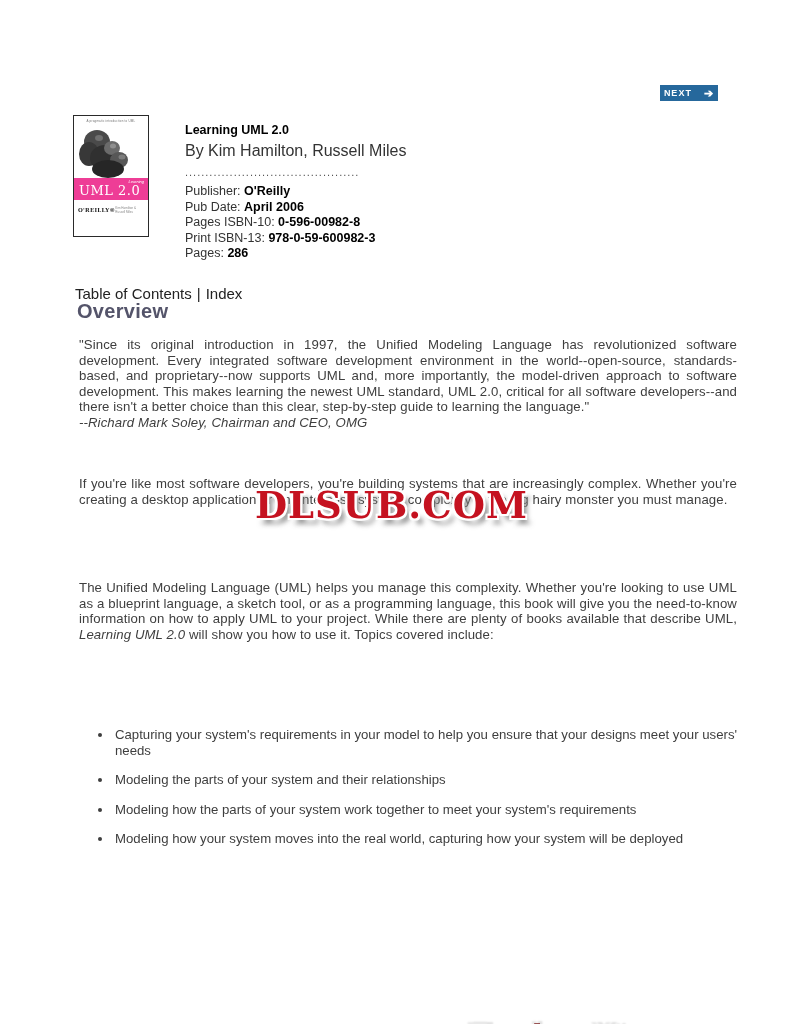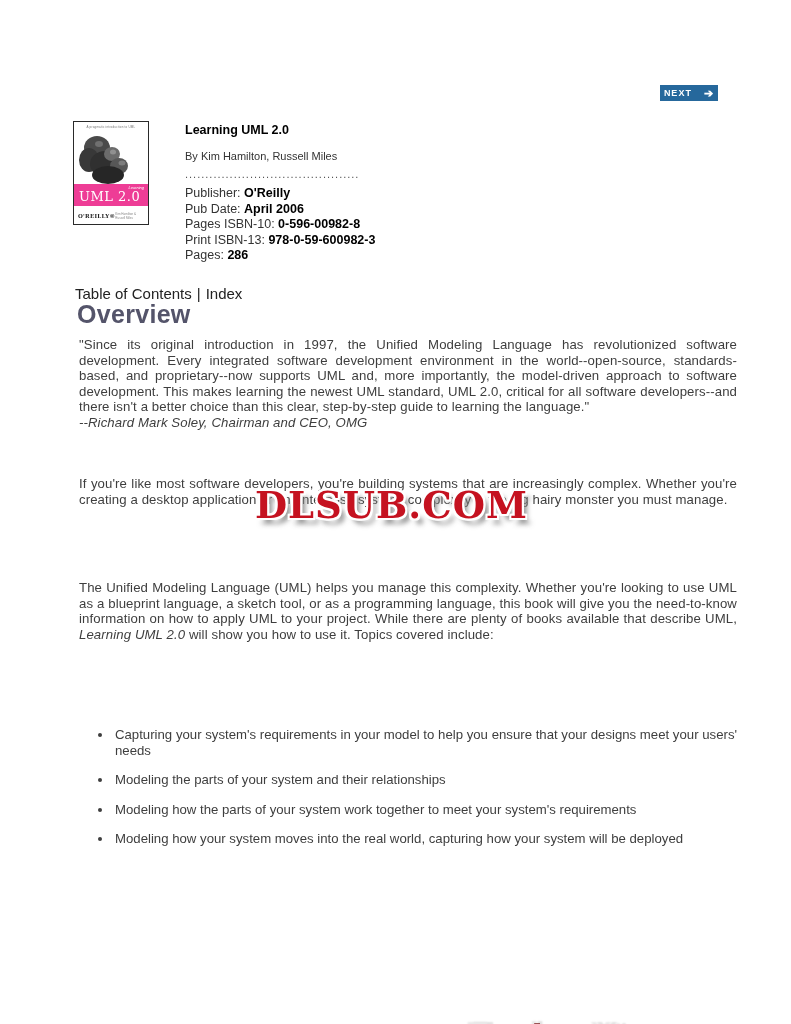--- a/index.html
+++ b/index.html
@@ -28,21 +28,21 @@
     width:58px; height:16px;
     background:#26689c; border:0; cursor:pointer;
     display:flex; align-items:center; justify-content:center; gap:12px;
     color:#ffffff; font-weight:bold; font-size:9px; letter-spacing:1px;
     font-family:"Liberation Sans", sans-serif;
   }
   .next-btn .arrow { font-size:11px; line-height:1; font-weight:bold; }
 
   
   .cover {
-    position:absolute; left:73px; top:121px; width:76px; height:104px;
+    position:absolute; left:73px; top:115px; width:76px; height:122px;
     border:1px solid #2a2a2a; background:#ffffff; overflow:hidden;
   }
   .cover-tagline {
     margin-top:3px; text-align:center;
     font-size:3px; color:#777; letter-spacing:0.2px;
   }
   .cover-art { display:block; margin:1px auto 0 auto; }
   .cover-band {
     position:absolute; left:0; top:62px; width:100%; height:22px;
     padding:1px 4px 0 5px;
@@ -57,36 +57,36 @@
   .cover-bottom {
     position:absolute; left:0; top:84px; width:100%; height:19px; background:#fff;
     display:flex; align-items:center; justify-content:space-between; padding:0 4px;
   }
   .cover-oreilly { font-family:"DejaVu Serif", serif; font-size:5.5px; font-weight:bold; color:#222; letter-spacing:0.3px; }
   .cover-authors { font-size:3px; color:#888; }
 
   
   .meta { position:absolute; left:185px; top:123px; font-size:12.5px; color:#333; }
   .meta-title { font-weight:bold; color:#000; font-size:12.5px; }
-  .meta-byline { margin-top:13px; font-size:11px; color:#333; }
+  .meta-byline { margin-top:5px; font-size:16px; color:#333; }
   .meta-divider {
     margin-top:8px; width:174px; overflow:hidden; white-space:nowrap;
     font-size:11px; color:#555; letter-spacing:1px; line-height:8px;
   }
   .meta-fields { margin-top:8px; line-height:15.6px; }
   .meta-fields b { color:#000; }
 
   
   .toc-nav { position:absolute; left:75px; top:285px; font-size:15px; color:#222; }
   .toc-nav a { color:#222; text-decoration:none; }
   .toc-sep { margin:0 5px; color:#222; }
 
   .overview-h {
     position:absolute; left:77px; top:300px;
-    font-size:25px; font-weight:bold; color:#54546a; letter-spacing:0.3px;
+    font-size:20px; font-weight:bold; color:#54546a; letter-spacing:0.3px;
   }
 
   
   .para {
     position:absolute; left:79px; width:658px;
     font-size:13.2px; line-height:15.6px; color:#3e3e3e;
     text-align:justify; letter-spacing:0.1px;
   }
   .p-quote { top:337px; }
   .p-attr  { font-style:italic; text-align:left; }

